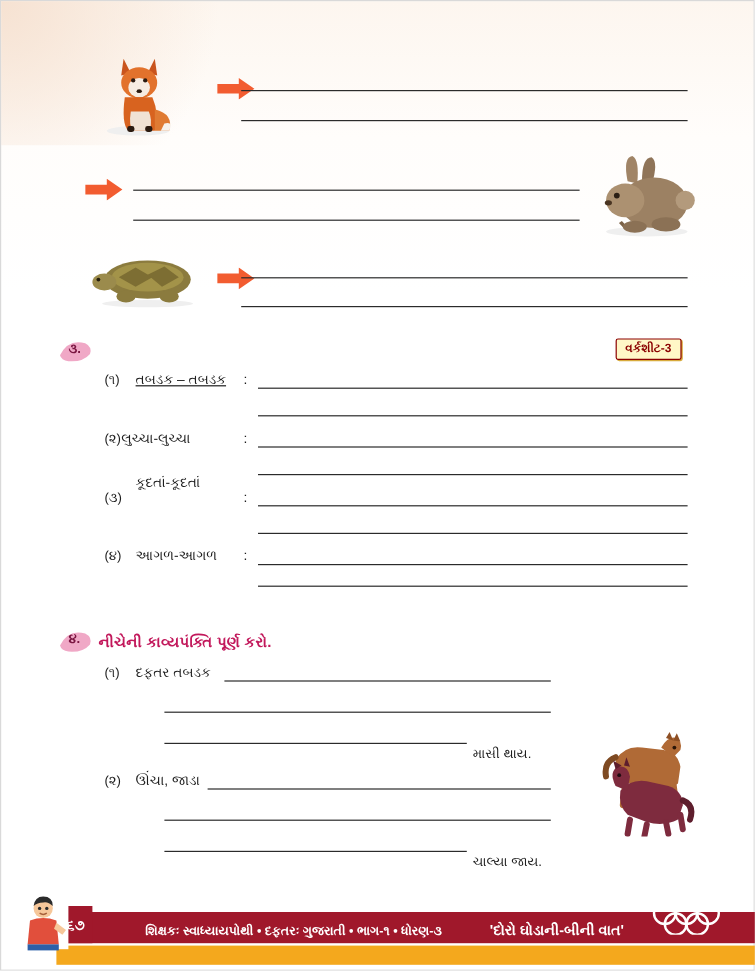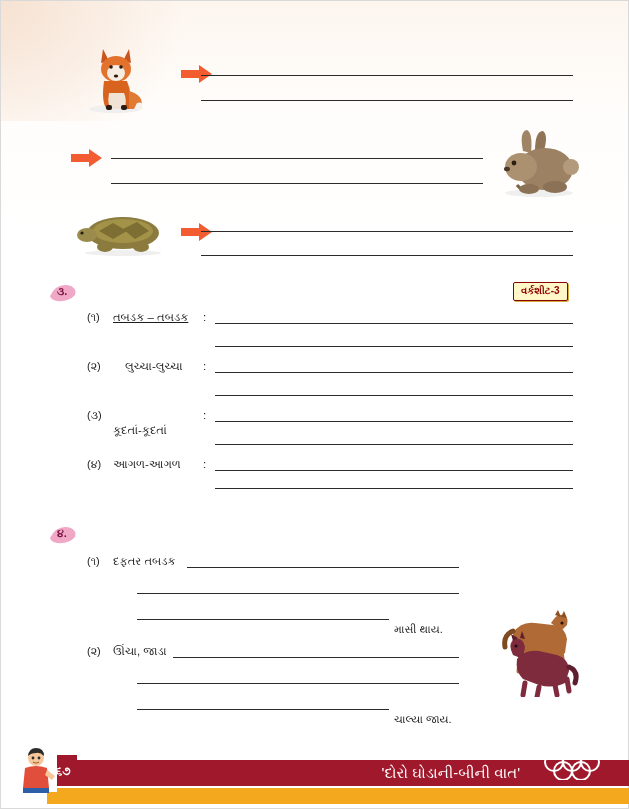--- a/index.html
+++ b/index.html
@@ -88,21 +88,21 @@
     position:absolute;left:48px;bottom:22px;width:28px;height:31px;
     background:#a0182b;color:#fff;font-size:12px;font-weight:bold;
     display:flex;align-items:center;justify-content:center;
   }
   .footer-center{
     position:absolute;left:120px;bottom:26px;
     color:#fff;font-size:10.5px;font-weight:bold;white-space:nowrap;
   }
   .footer-right{
     position:absolute;right:110px;bottom:26px;
-    color:#fff;font-size:15px;font-weight:normal;white-space:nowrap;
+    color:#fff;font-size:12px;font-weight:bold;white-space:nowrap;
   }
   .rings{position:absolute;right:12px;bottom:24px;}
   .boy{position:absolute;left:12px;bottom:10px;}
 </style>
 </head>
 <body>
 
 <div class="page">
   <div class="corner-tint"></div>
 
@@ -189,44 +189,45 @@
   </div>
   <div class="worksheet" style="left:512px;top:281px;">વર્કશીટ-3</div>
 
   <div class="itemno" style="left:86px;top:310px;">(૧)</div>
   <div class="item" style="left:112px;top:310px;text-decoration:underline;">તબડક – તબડક</div>
   <div class="colon" style="left:202px;top:310px;">:</div>
   <div class="rule" style="left:214px;top:322px;width:358px;"></div>
   <div class="rule" style="left:214px;top:345px;width:358px;"></div>
 
   <div class="itemno" style="left:86px;top:359px;">(૨)</div>
-  <div class="item" style="left:124px;top:359px;">લુચ્ચા-લુચ્ચા</div>
+  <div class="item" style="left:100px;top:359px;">લુચ્ચા-લુચ્ચા</div>
   <div class="colon" style="left:202px;top:359px;">:</div>
   <div class="rule" style="left:214px;top:371px;width:358px;"></div>
   <div class="rule" style="left:214px;top:394px;width:358px;"></div>
 
   <div class="itemno" style="left:86px;top:408px;">(૩)</div>
-  <div class="item" style="left:112px;top:423px;">કૂદતાં-કૂદતાં</div>
+  <div class="item" style="left:112px;top:396px;">કૂદતાં-કૂદતાં</div>
   <div class="colon" style="left:202px;top:408px;">:</div>
   <div class="rule" style="left:214px;top:420px;width:358px;"></div>
   <div class="rule" style="left:214px;top:443px;width:358px;"></div>
 
   <div class="itemno" style="left:86px;top:457px;">(૪)</div>
   <div class="item" style="left:112px;top:457px;">આગળ-આગળ</div>
   <div class="colon" style="left:202px;top:457px;">:</div>
   <div class="rule" style="left:214px;top:469px;width:358px;"></div>
   <div class="rule" style="left:214px;top:487px;width:358px;"></div>
 
   <div class="sec" style="left:52px;top:524px;">
     <div class="numwrap">
       <svg width="30" height="26" viewBox="0 0 30 26">
         <path d="M1 16 Q8 2 22 6 Q28 9 26 15 Q20 22 8 21 Q2 20 1 16 Z" fill="#f0a8c6"></path>
       </svg>
       <span class="numtxt">૪.</span>
     </div>
+    <span class="sectitle">નીચેની કાવ્યપંક્તિ પૂર્ણ કરો.</span>
   </div>
 
   <div class="itemno" style="left:86px;top:554px;">(૧)</div>
   <div class="item" style="left:112px;top:554px;">દફતર તબડક</div>
   <div class="rule" style="left:186px;top:566px;width:272px;"></div>
   <div class="rule" style="left:136px;top:592px;width:322px;"></div>
   <div class="rule" style="left:136px;top:618px;width:252px;"></div>
   <div class="tail" style="left:393px;top:622px;">માસી થાય.</div>
 
   <div class="itemno" style="left:86px;top:644px;">(૨)</div>
@@ -254,20 +255,21 @@
       <circle cx="25" cy="37" r="1.6" fill="#1f0a10"></circle>
       <path d="M34 74 L32 86 M48 78 L46 88 M64 76 L66 86 M76 70 L78 82" stroke="#7e2b3e" stroke-width="5" stroke-linecap="round"></path>
       <path d="M78 58 Q88 62 84 74" stroke="#5e1e2d" stroke-width="5" fill="none" stroke-linecap="round"></path>
     </svg>
   </div>
 
   <div class="footer">
     <div class="footer-band"></div>
     <div class="footer-band2"></div>
     <div class="pagebadge">૬૭</div>
+    <div class="footer-center">શિક્ષકઃ સ્વાધ્યાયપોથી • દફતરઃ ગુજરાતી • ભાગ-૧ • ધોરણ-૩</div>
     <div class="footer-right">'દોરો ઘોડાની-બીની વાત'</div>
 
     <div class="boy">
       <svg width="46" height="50" viewBox="0 0 46 50">
         <rect x="2" y="2" width="42" height="46" fill="#ffffff"></rect>
         <circle cx="23" cy="14" r="8" fill="#f6c79a"></circle>
         <path d="M15 12 Q16 4 23 4 Q31 4 31 12 Q27 8 23 9 Q18 9 15 12 Z" fill="#2b2b2b"></path>
         <circle cx="20" cy="14" r="1.4" fill="#2b2b2b"></circle>
         <circle cx="26" cy="14" r="1.4" fill="#2b2b2b"></circle>
         <path d="M20 18 Q23 20 26 18" stroke="#a6603a" stroke-width="1.2" fill="none"></path>

